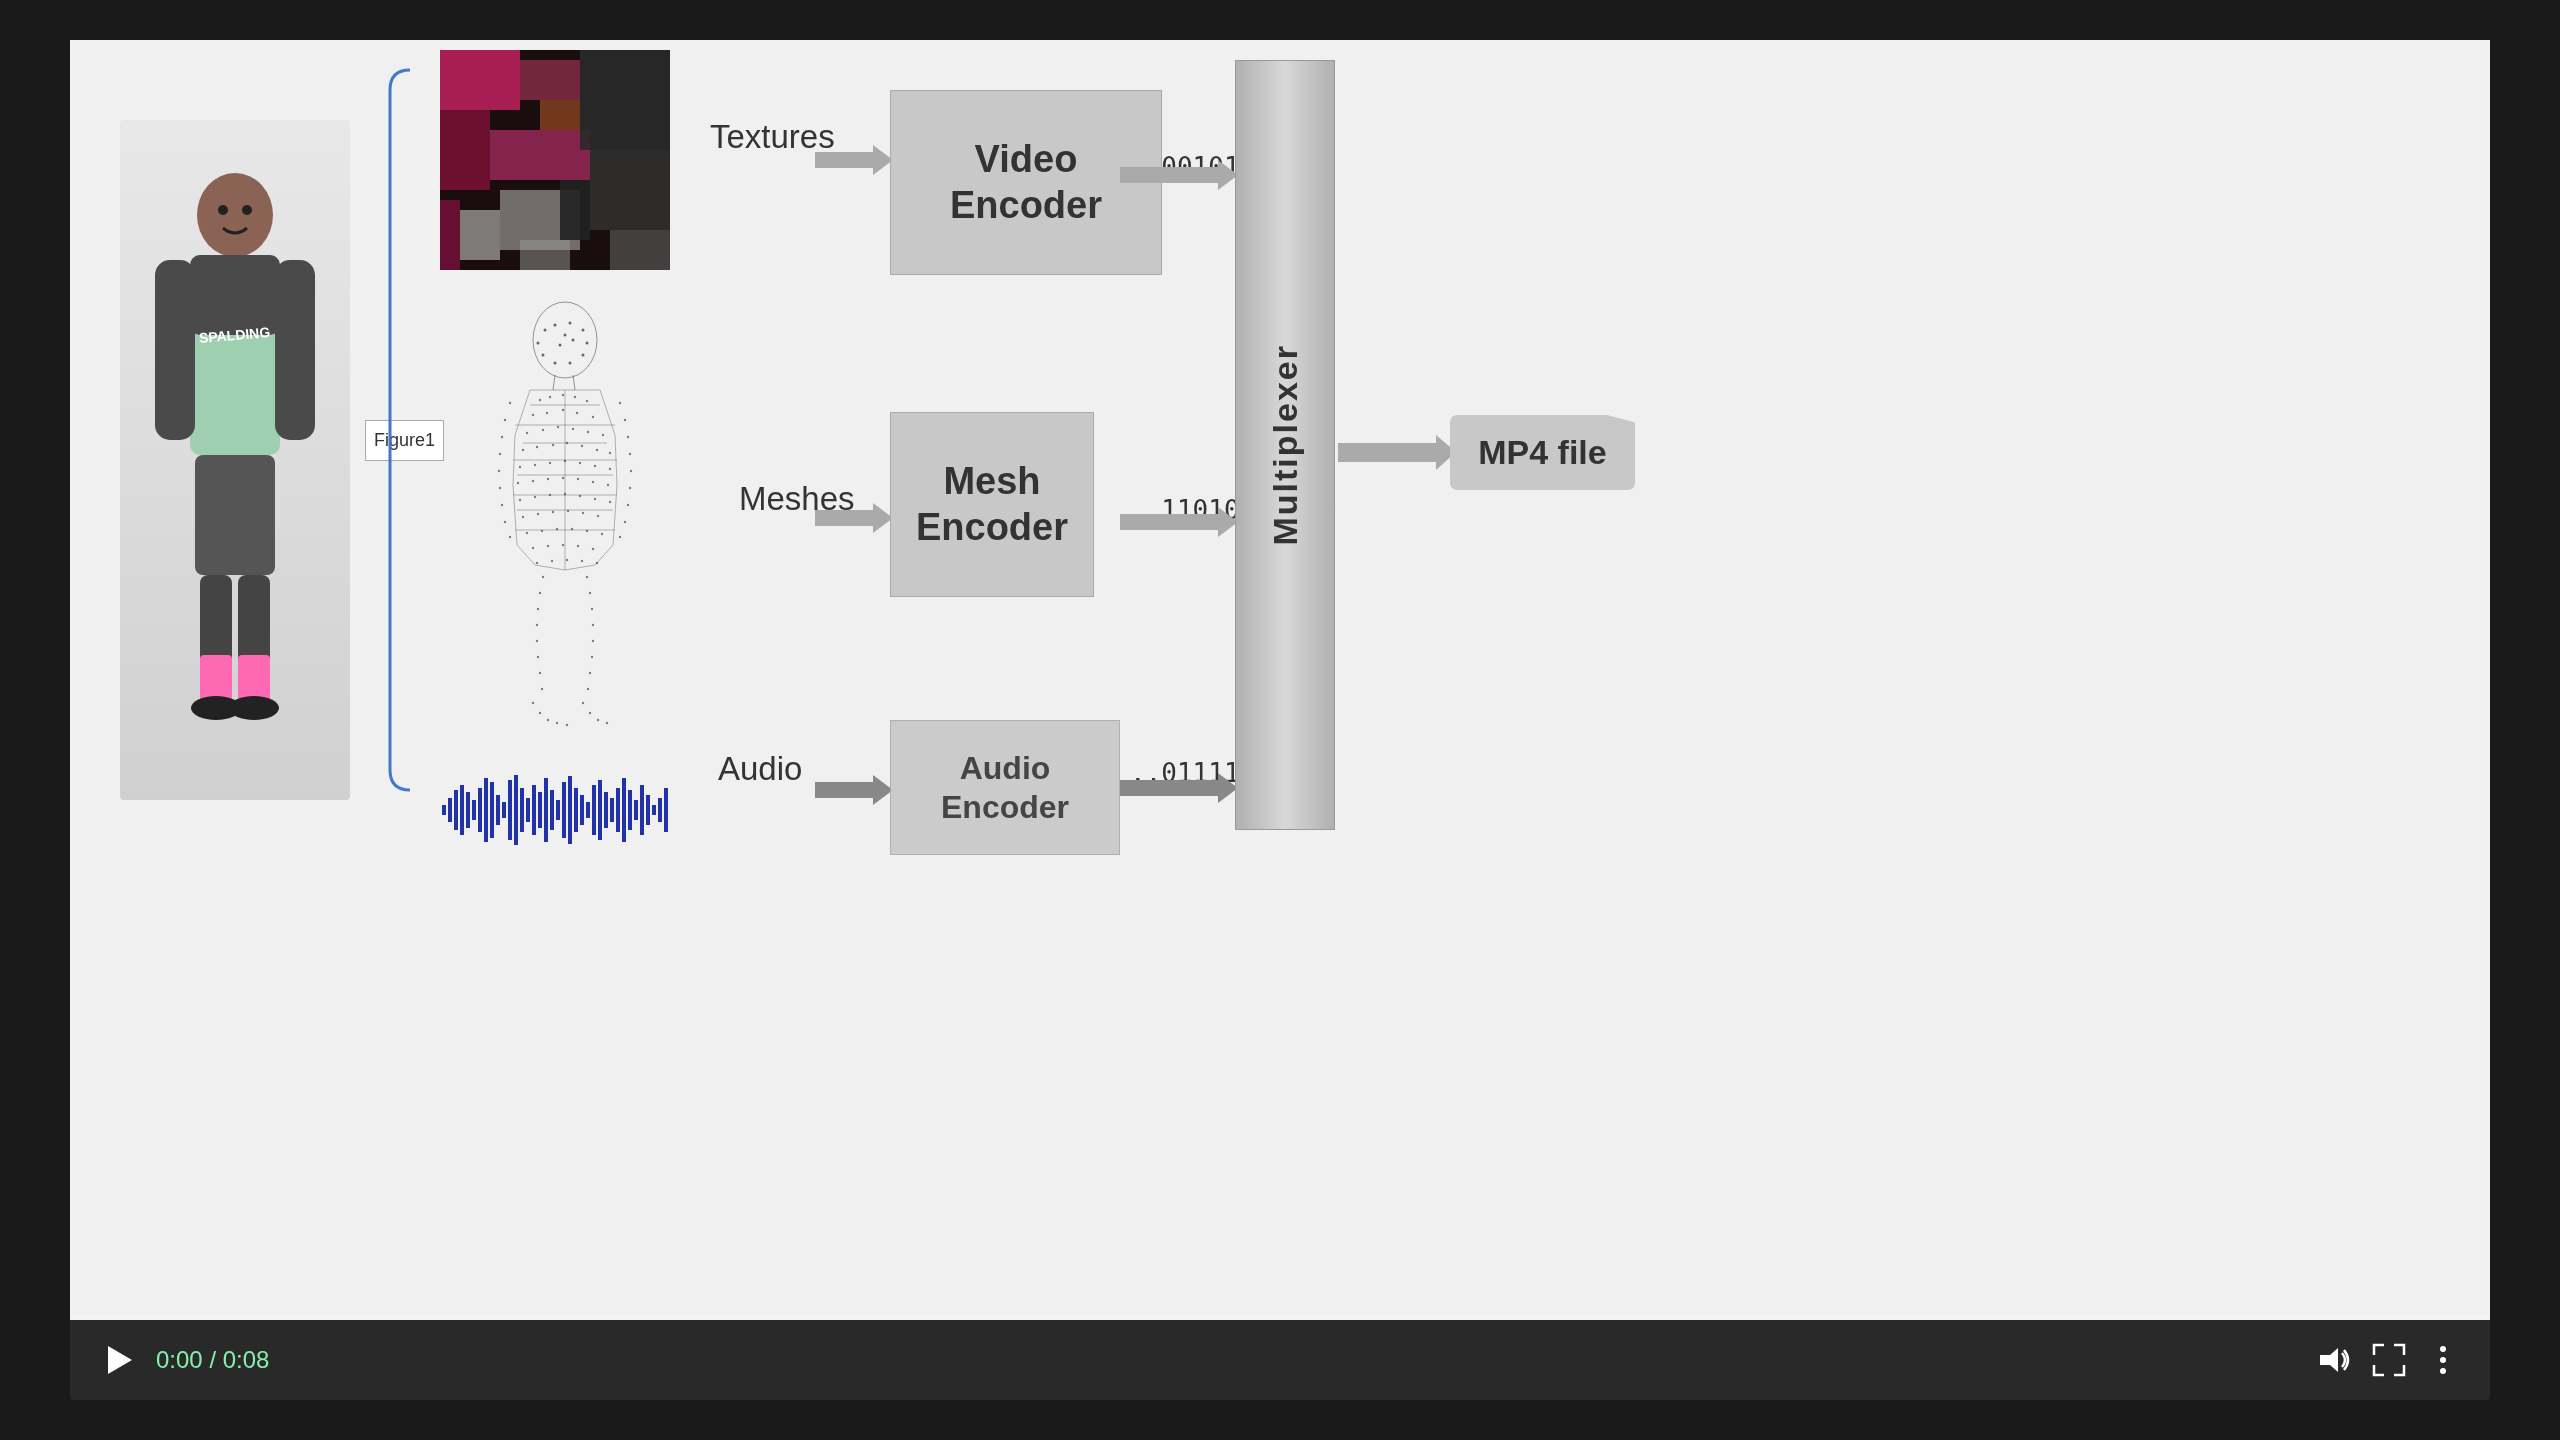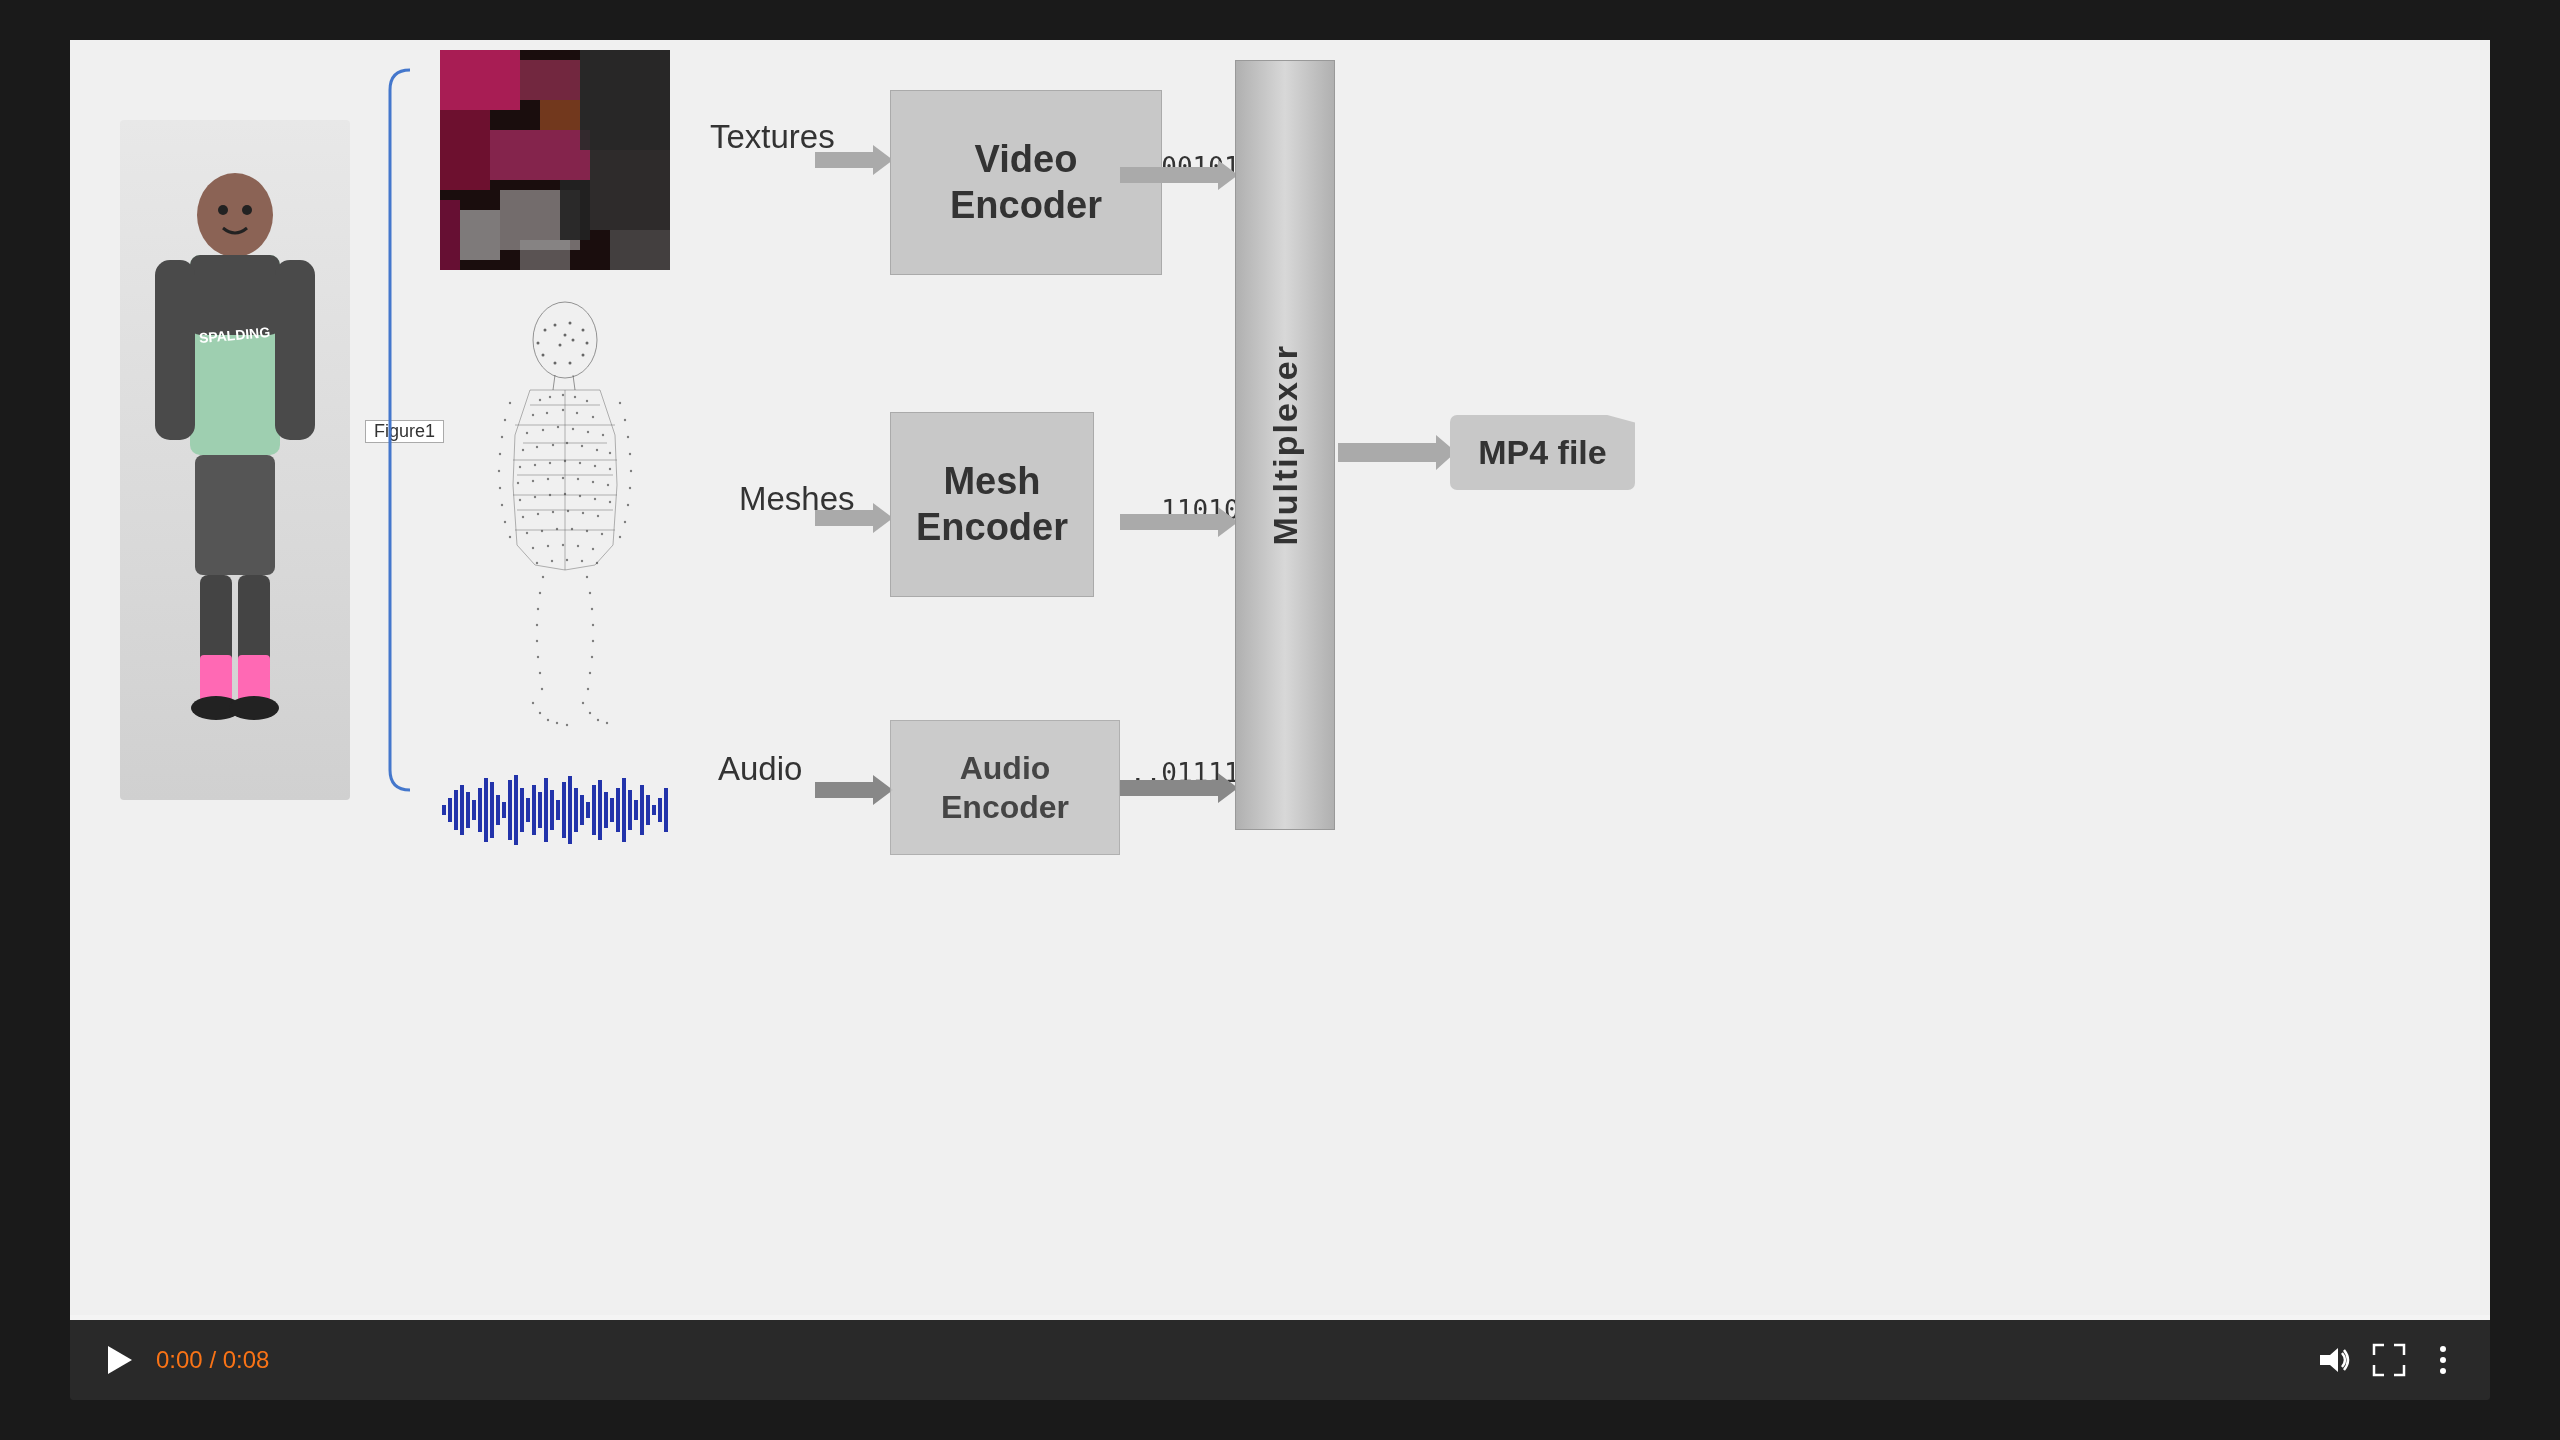--- a/index.html
+++ b/index.html
@@ -54,21 +54,21 @@
       width: 200px;
       height: 640px;
     }
 
     .figure-label {
       position: absolute;
       left: 295px;
       top: 380px;
       background: white;
       border: 1px solid #aaa;
-      padding: 0 8px;
+      padding: 9px 8px;
       font-size: 18px;
       color: #333;
     }
 
     
     .bracket-line {
       position: absolute;
       left: 310px;
       top: 10px;
       width: 40px;
@@ -214,21 +214,21 @@
       border: none;
       cursor: pointer;
       display: flex;
       align-items: center;
       justify-content: center;
       color: white;
     }
 
     .time-display {
       font-size: 24px;
-      color: #f97316;
+      color: #86efac;
       white-space: nowrap;
     }
 
     .spacer { flex: 1; }
   </style>
 </head>
 <body>
 
 <div class="video-container">
 

